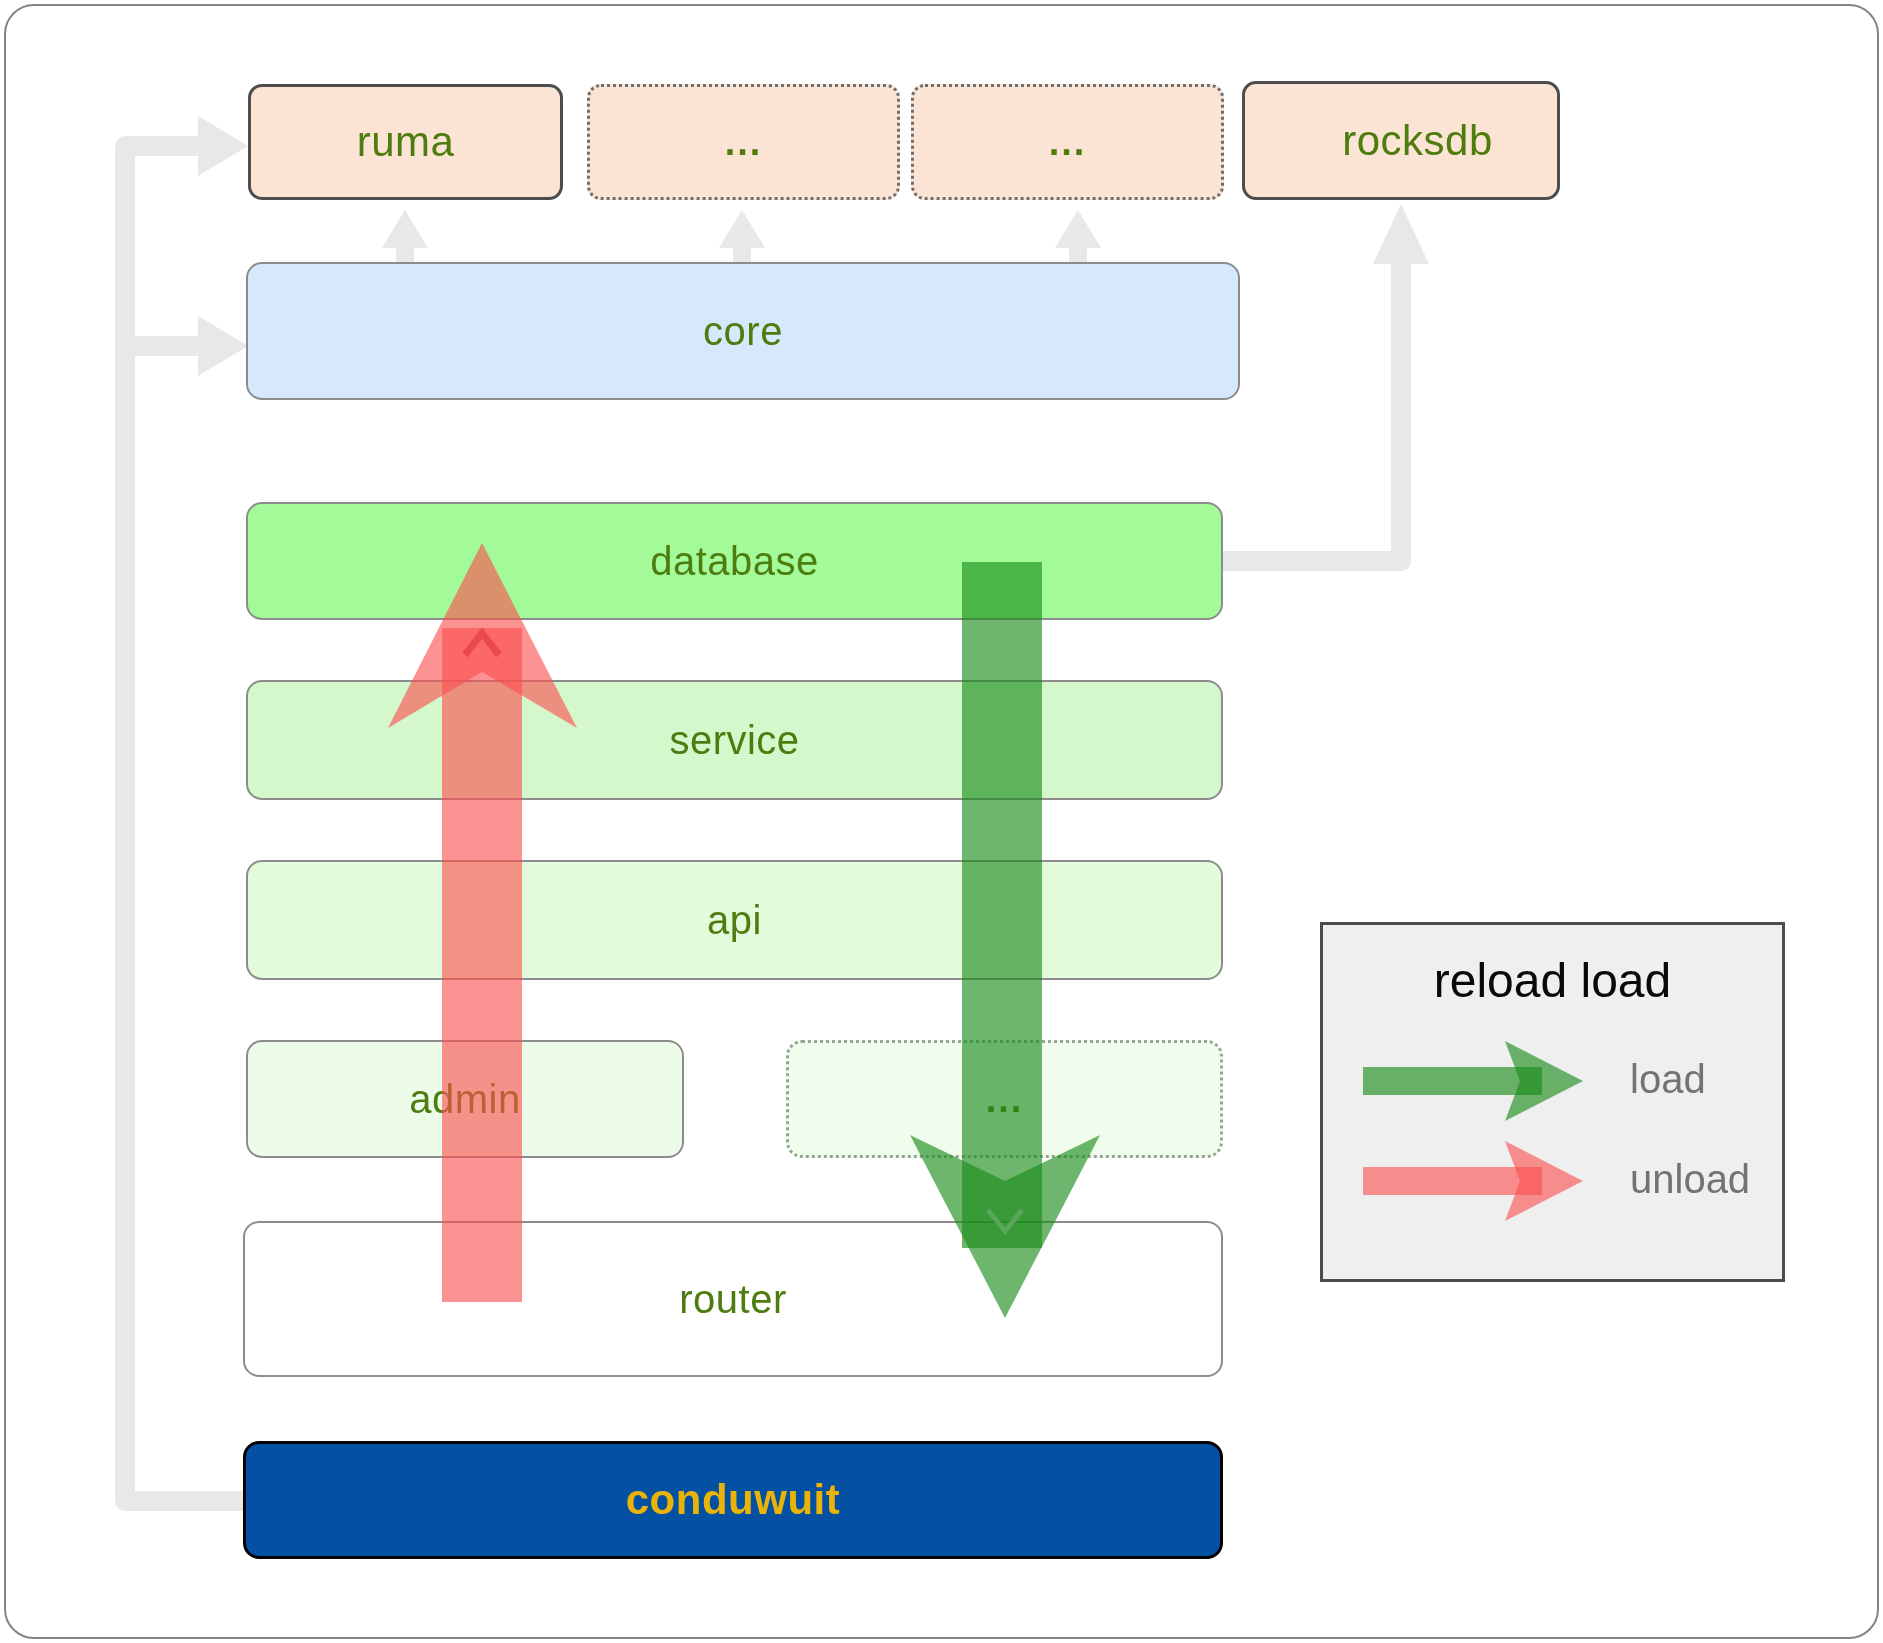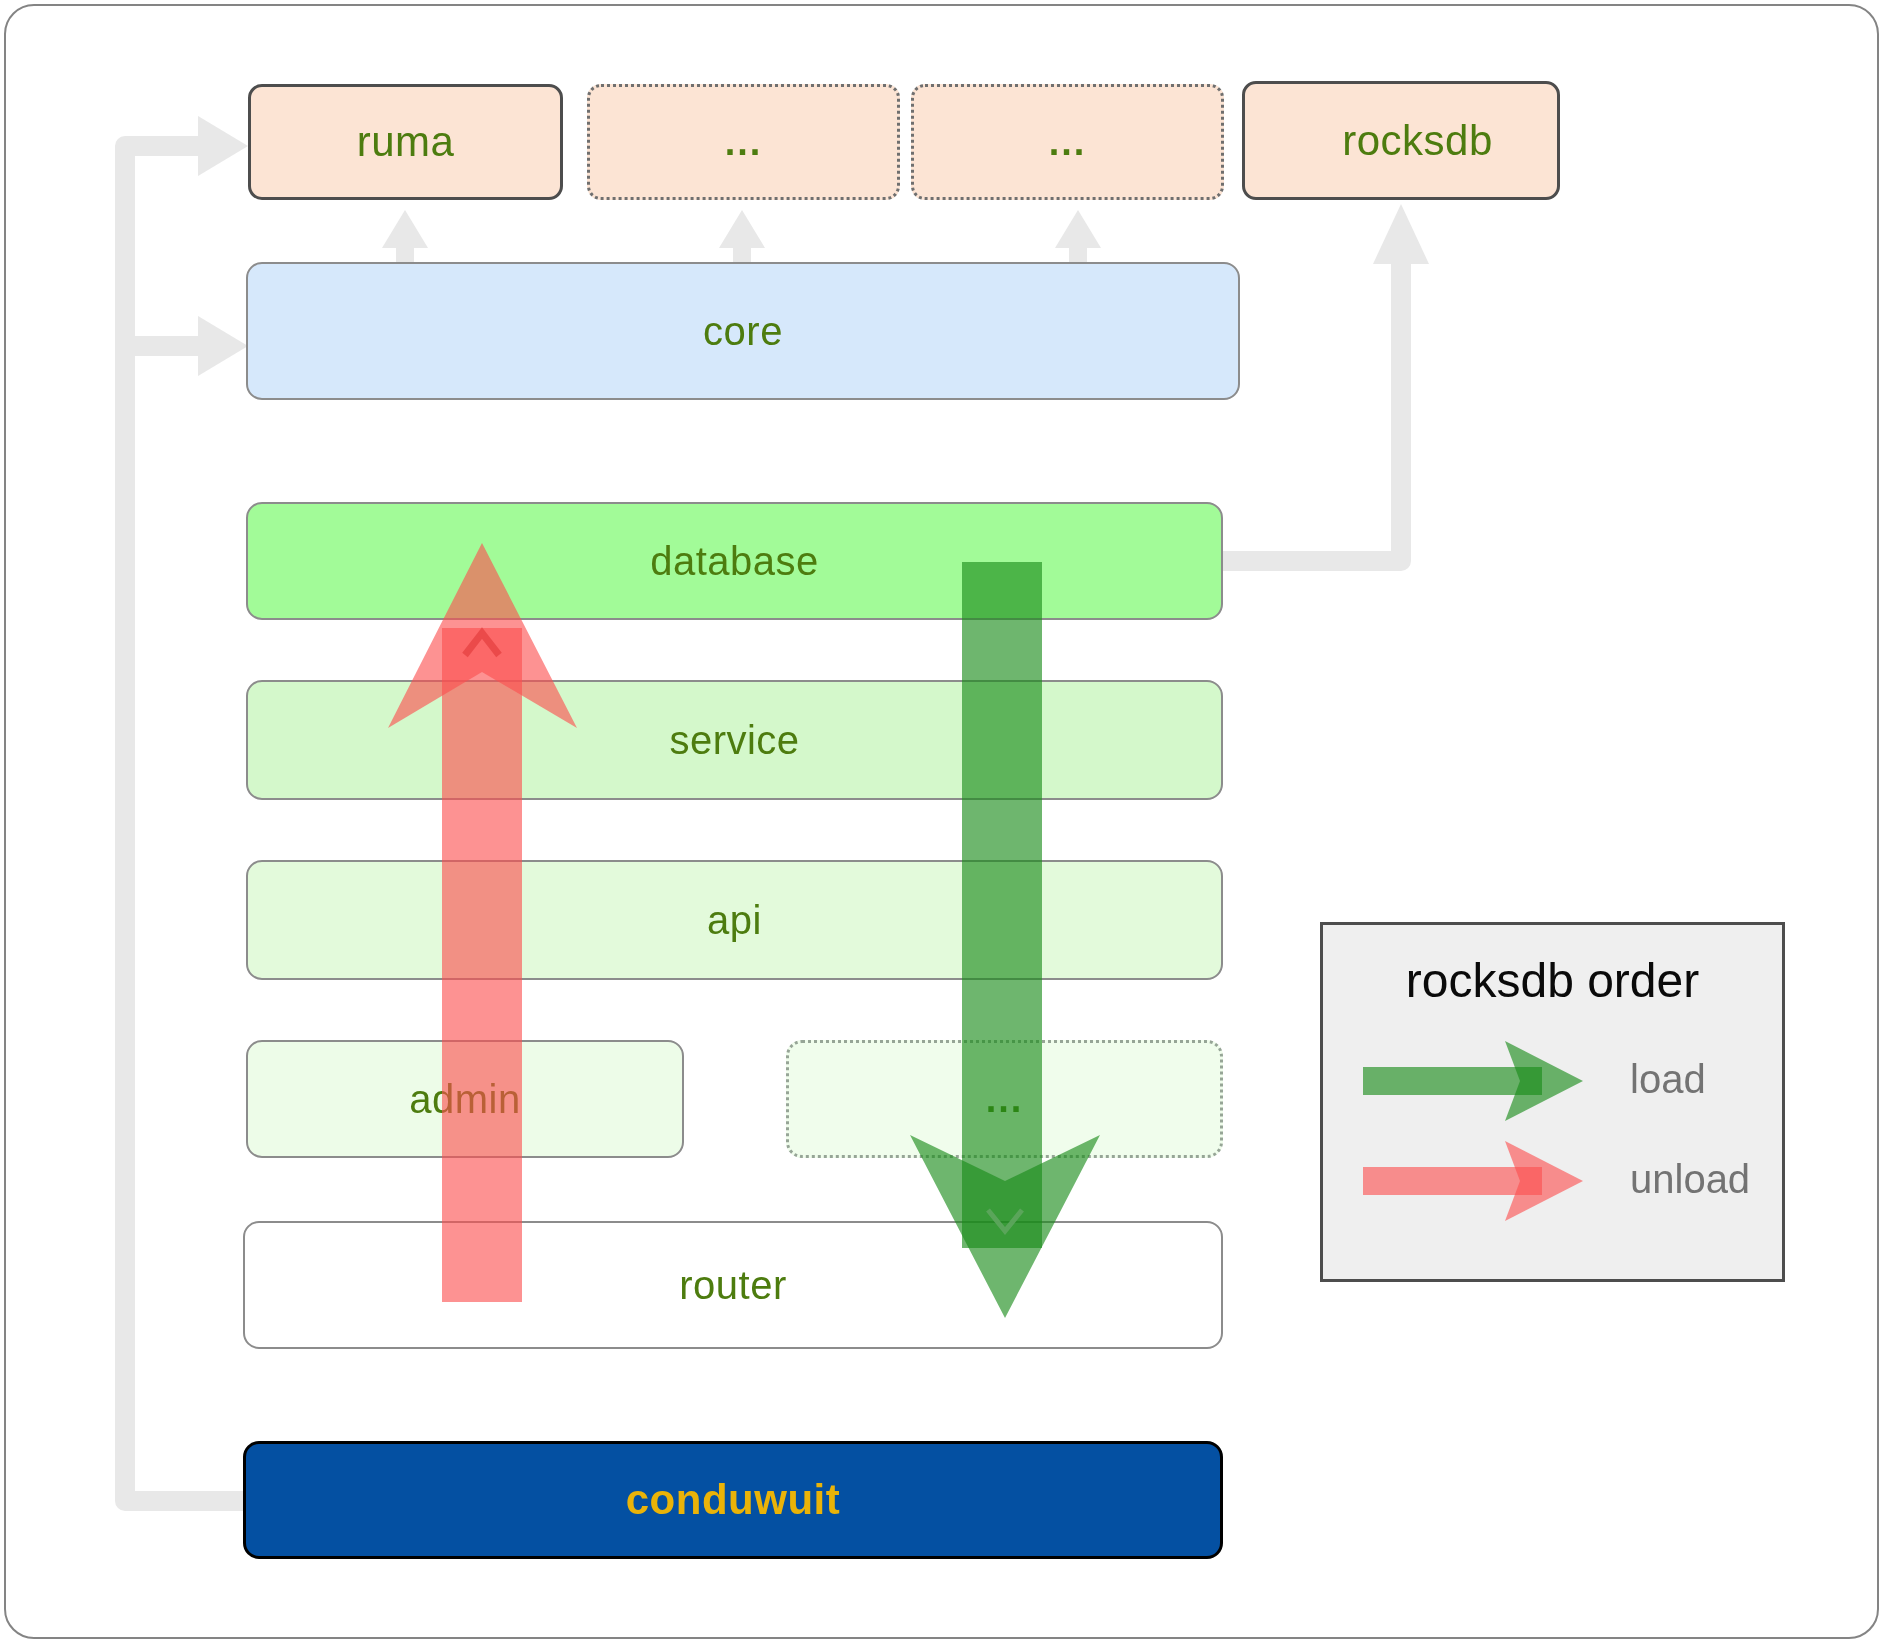--- a/index.html
+++ b/index.html
@@ -87,30 +87,30 @@
     </div>
 
   <div class="box r16 solid-gray" style="left: 246px; top: 860px; width: 977px; height: 120px; background: rgb(227, 250, 219);">
       <span>api</span>
     </div>
 
   <div class="box r16 dotted-green" style="left: 786px; top: 1040px; width: 437px; height: 118px; background: rgb(240, 253, 236);">
       <span class="dots">...</span>
     </div>
 
-  <div class="box r16 solid-gray" style="left: 243px; top: 1221px; width: 980px; height: 128px; background: rgb(255, 255, 255);">
+  <div class="box r16 solid-gray" style="left: 243px; top: 1221px; width: 980px; height: 156px; background: rgb(255, 255, 255);">
       <span>router</span>
     </div>
 
   <div class="box r16" id="conduwuit-box" style="left: 243px; top: 1441px; width: 980px; height: 118px; background: rgb(4, 80, 162);">
       <span>conduwuit</span>
     </div>
 
   <div id="legend-box" style="background: rgb(239, 239, 239);">
-    <div id="legend-title">rocksdb order</div>
+    <div id="legend-title">reload load</div>
     <div class="legend-item-label" style="top:132px;">load</div>
     <div class="legend-item-label" style="top:232px;">unload</div>
   </div>
 
   <svg class="layer" width="1883" height="1643" viewBox="0 0 1883 1643">
 
     <g>
       <rect x="442" y="628" width="80" height="674" fill-opacity="0.62" fill="#fc4f4f"></rect>
       <polygon points="482,543 577,728 482,672 388,728" fill-opacity="0.62" fill="#fc4f4f"></polygon>
       <polyline points="465,655 482,633 499,655" fill="none" stroke="#e84545" stroke-width="7" opacity="0.85"></polyline>

